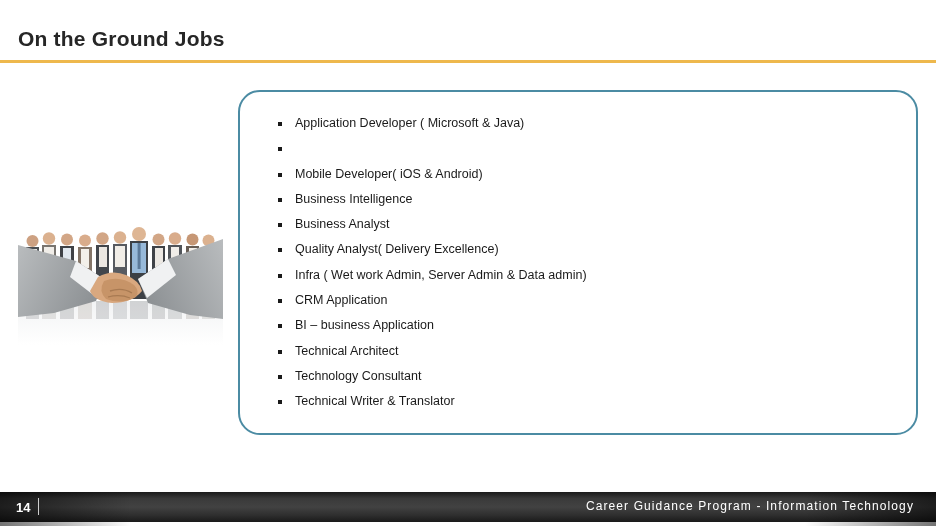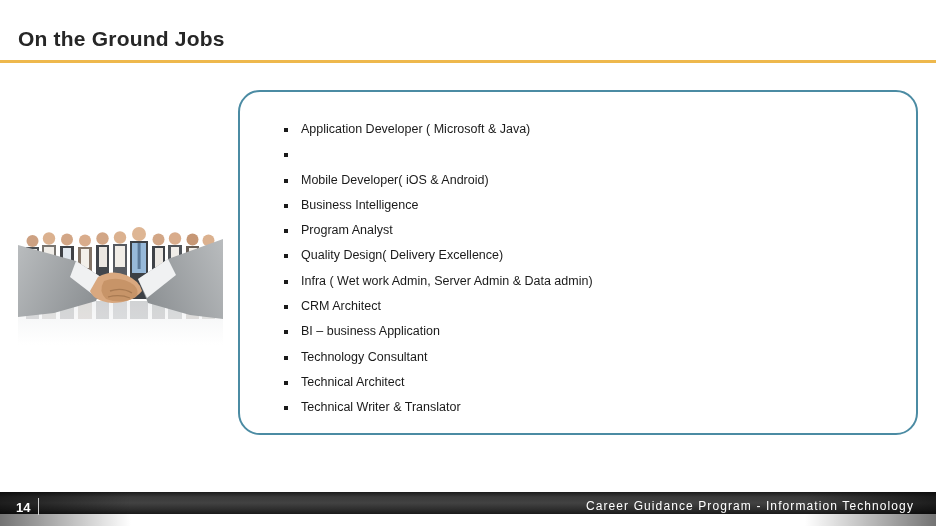--- a/index.html
+++ b/index.html
@@ -62,21 +62,21 @@
     box-sizing: border-box;
     background: transparent;
   }
 
   
   .bullet-list {
     position: absolute;
     left: 276px;
     top: 111px;
     width: 640px;
-    margin: 6px;
+    margin: 0;
     padding: 0;
     list-style: none;
   }
   .bullet-item {
     position: relative;
     height: 25.3px;
     line-height: 25.3px;
     padding-left: 19px;
     font-size: 12.5px;
     color: #1a1a1a;
@@ -90,21 +90,21 @@
     height: 4px;
     background: #1a1a1a;
   }
 
   
   .footer-bar {
     position: absolute;
     left: 0;
     top: 492px;
     width: 936px;
-    height: 22px;
+    height: 30px;
     background: linear-gradient(to bottom,
         #1b1b1b 0%,
         #3a3a3a 22%,
         #424242 50%,
         #2e2e2e 78%,
         #1a1a1a 100%);
   }
   .footer-bar::before {
     content: "";
     position: absolute;
@@ -274,45 +274,45 @@
     <li class="bullet-item">
       <span class="bullet-marker"></span>
       <span>Mobile Developer( iOS &amp; Android)</span>
     </li>
     <li class="bullet-item">
       <span class="bullet-marker"></span>
       <span>Business Intelligence</span>
     </li>
     <li class="bullet-item">
       <span class="bullet-marker"></span>
-      <span>Program Analyst</span>
-    </li>
-    <li class="bullet-item">
-      <span class="bullet-marker"></span>
-      <span>Quality Design( Delivery Excellence)</span>
+      <span>Business Analyst</span>
+    </li>
+    <li class="bullet-item">
+      <span class="bullet-marker"></span>
+      <span>Quality Analyst( Delivery Excellence)</span>
     </li>
     <li class="bullet-item">
       <span class="bullet-marker"></span>
       <span>Infra ( Wet work Admin, Server Admin &amp; Data admin)</span>
     </li>
     <li class="bullet-item">
       <span class="bullet-marker"></span>
-      <span>CRM Architect</span>
+      <span>CRM Application</span>
     </li>
     <li class="bullet-item">
       <span class="bullet-marker"></span>
       <span>BI – business Application</span>
     </li>
     <li class="bullet-item">
       <span class="bullet-marker"></span>
+      <span>Technical Architect</span>
+    </li>
+    <li class="bullet-item">
+      <span class="bullet-marker"></span>
       <span>Technology Consultant</span>
-    </li>
-    <li class="bullet-item">
-      <span class="bullet-marker"></span>
-      <span>Technical Architect</span>
     </li>
     <li class="bullet-item">
       <span class="bullet-marker"></span>
       <span>Technical Writer &amp; Translator</span>
     </li>
   </ul>
 
   <div class="footer-bar">
     <span class="page-number">14</span>
     <span class="page-caret"></span>

